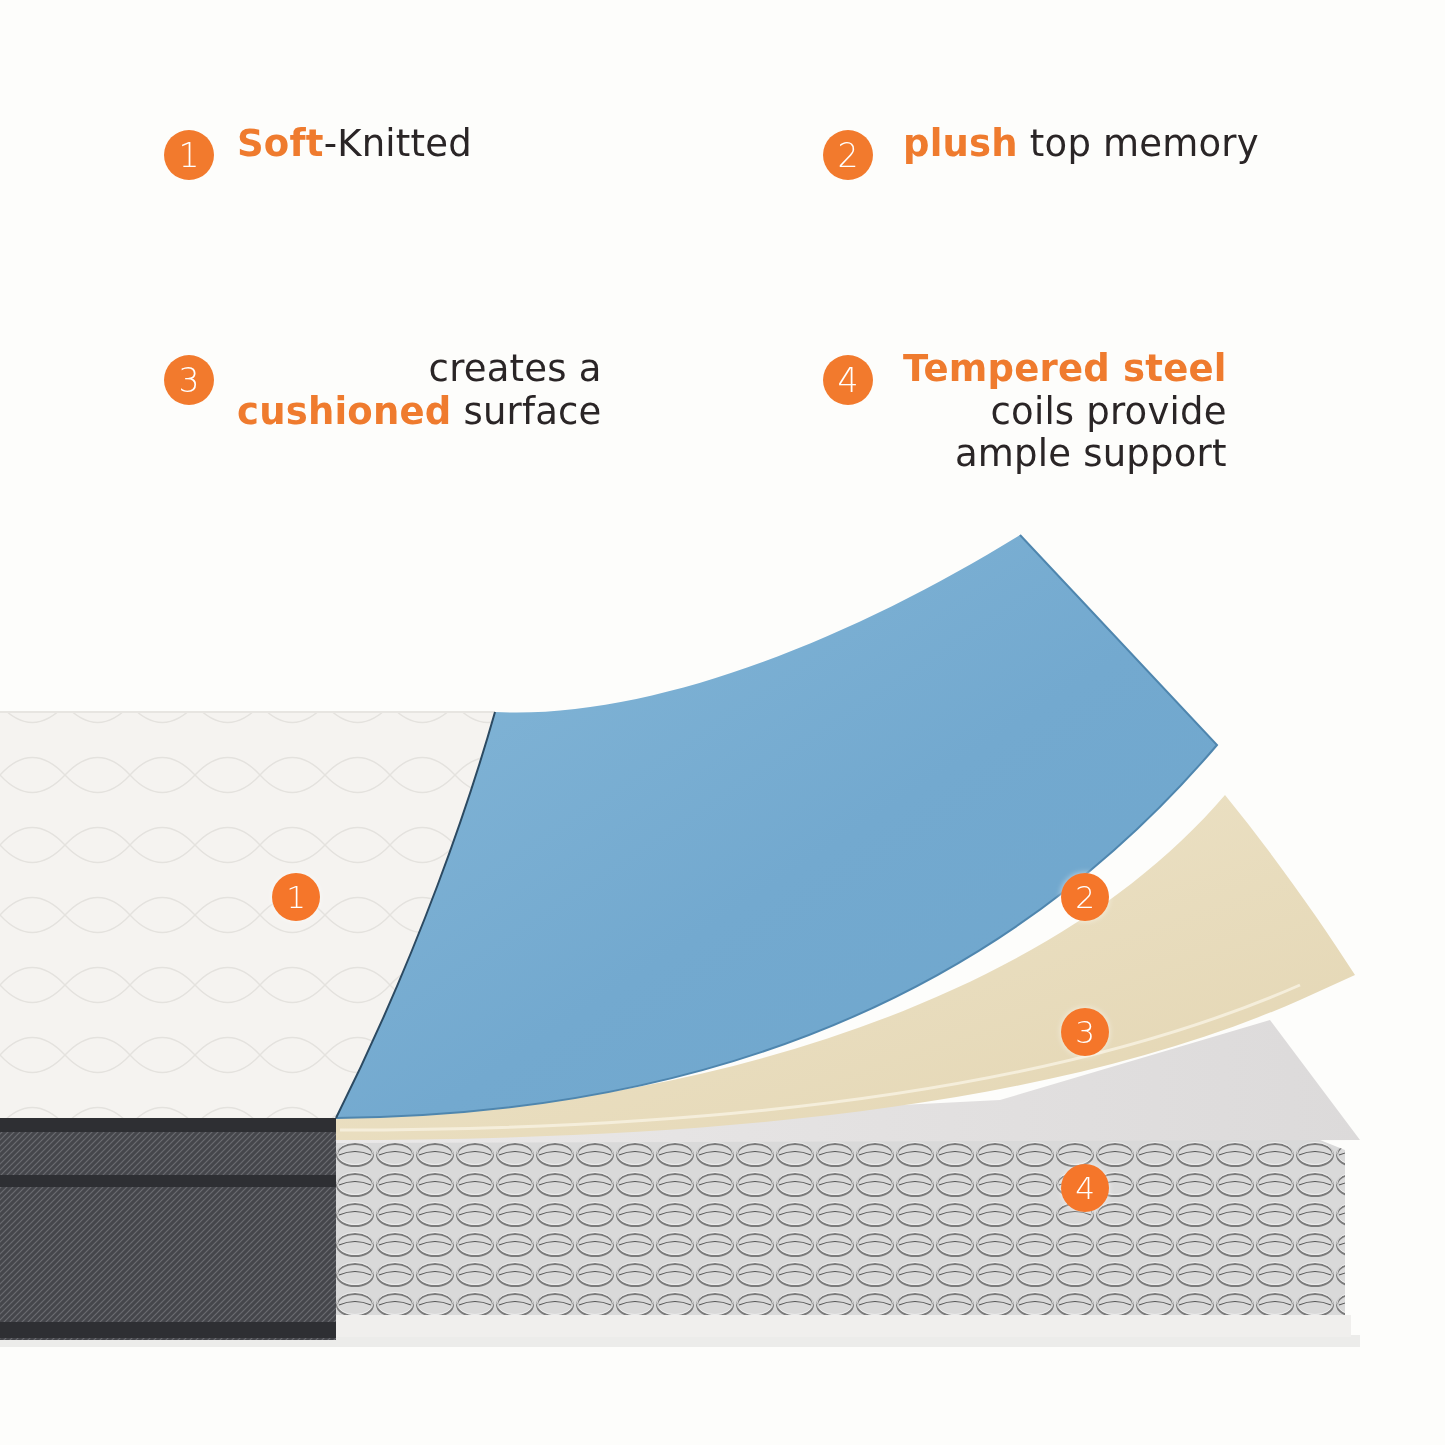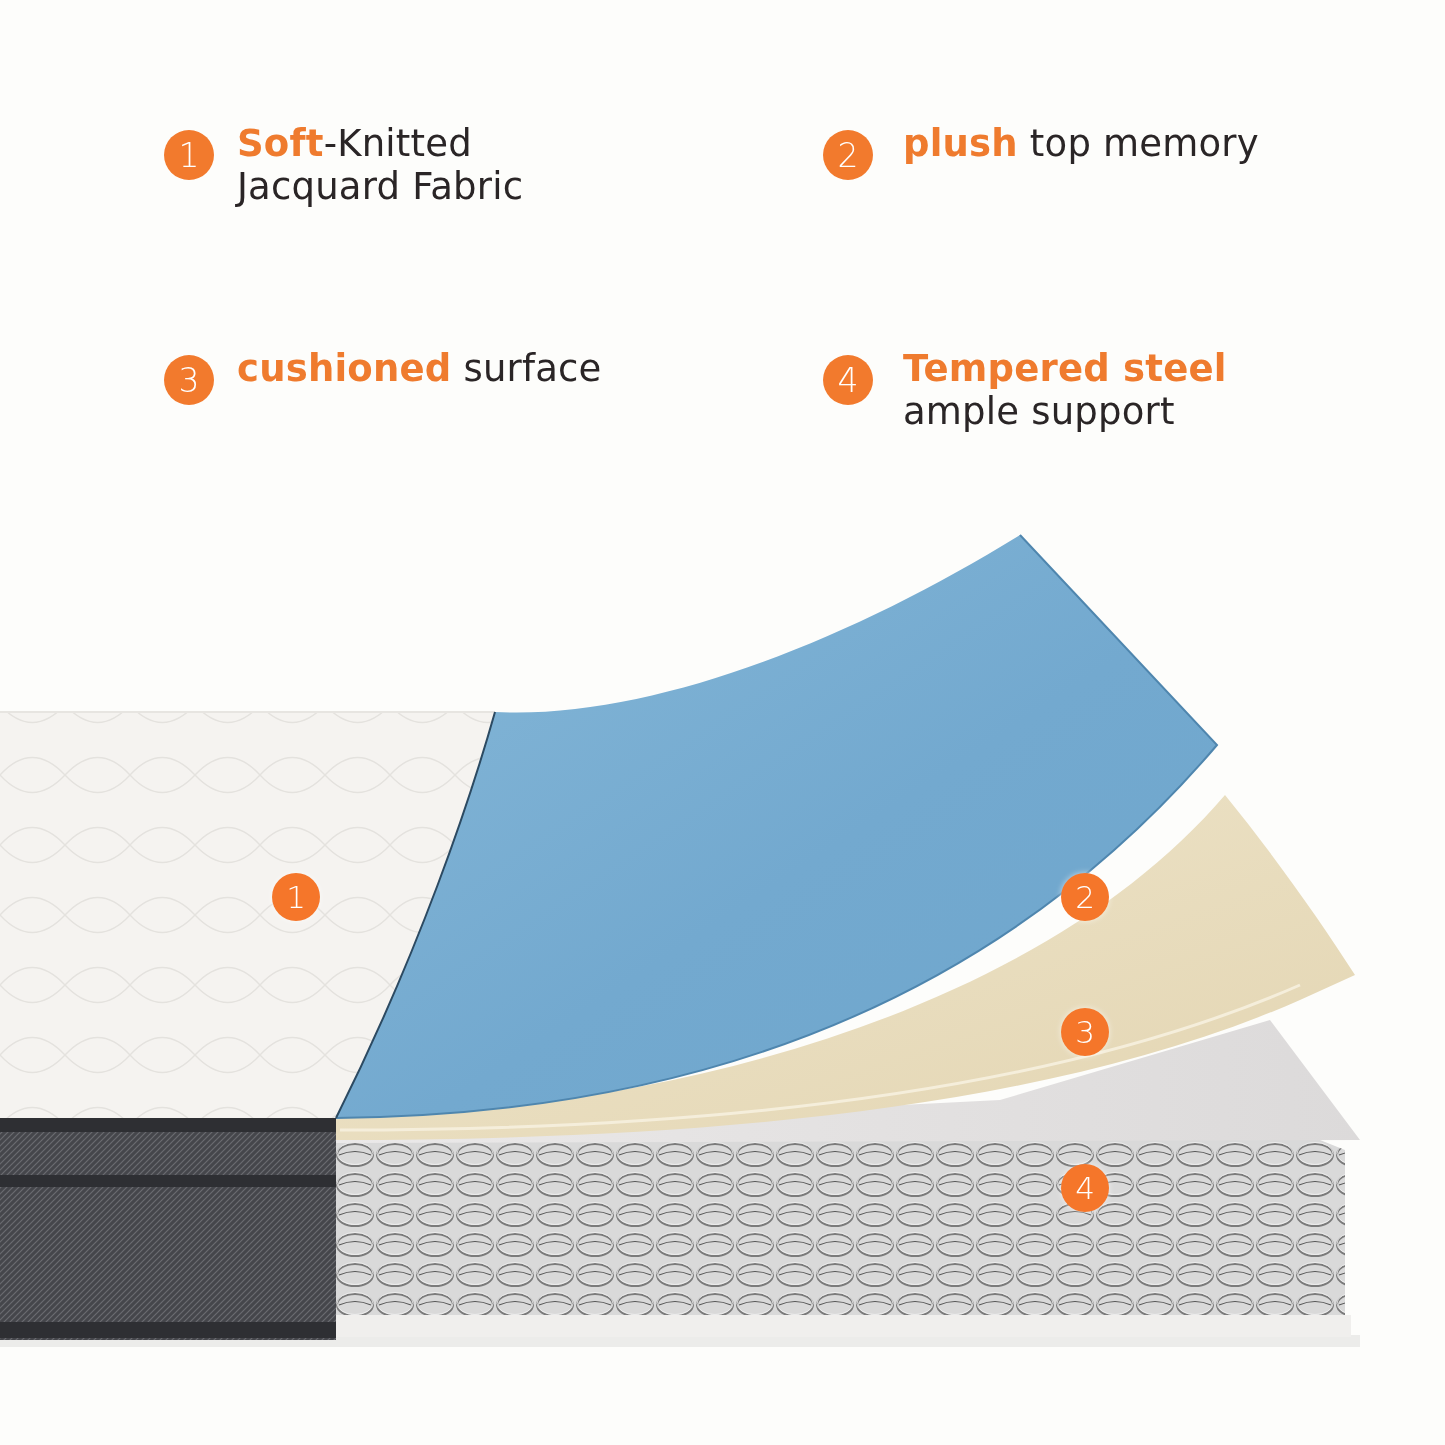--- a/index.html
+++ b/index.html
@@ -21,20 +21,21 @@
     line-height:1;
   }
   .ctext {
     position:absolute;
     font-family:"DejaVu Sans", sans-serif;
     font-size:37px;
     line-height:42.5px;
     color:#2a2526;
     letter-spacing:0.2px;
     white-space:nowrap;
+    text-align:right;
   }
   .ctext .line { display:block; }
   .hl { color:#ef7b2e; font-weight:bold; }
   svg.art { position:absolute; left:0; top:0; }
   .marker {
     position:absolute;
     width:48px; height:48px; border-radius:50%;
     background:#f5762a;
     color:#fff;
     font-family:"DejaVu Sans", sans-serif;
@@ -43,42 +44,43 @@
     box-shadow:0 0 6px rgba(255,255,255,0.6);
   }
 </style>
 </head>
 <body>
 
 <div class="callout">
   <div class="badge" style="left:164px; top:130px;">1</div>
   <div class="ctext" style="left:237px; top:123px;">
     <span class="line"><span class="hl">Soft</span><span>-Knitted</span></span>
-    <span class="line"><span class="hl"></span><span>Jacquard Fabric</span></span>
   </div>
 </div>
 
 <div class="callout">
   <div class="badge" style="left:823px; top:130px;">2</div>
   <div class="ctext" style="left:903px; top:123px;">
     <span class="line"><span class="hl">plush</span><span> top memory</span></span>
   </div>
 </div>
 
 <div class="callout">
   <div class="badge" style="left:164px; top:355px;">3</div>
   <div class="ctext" style="left:237px; top:348px;">
+    <span class="line"><span class="hl"></span><span>creates a</span></span>
     <span class="line"><span class="hl">cushioned</span><span> surface</span></span>
   </div>
 </div>
 
 <div class="callout">
   <div class="badge" style="left:823px; top:355px;">4</div>
   <div class="ctext" style="left:903px; top:348px;">
     <span class="line"><span class="hl">Tempered steel</span><span></span></span>
+    <span class="line"><span class="hl"></span><span>coils provide</span></span>
     <span class="line"><span class="hl"></span><span>ample support</span></span>
   </div>
 </div>
 
 <svg class="art" width="1445" height="1445" viewBox="0 0 1445 1445">
   <defs>
     <pattern id="weave" width="6" height="6" patternUnits="userSpaceOnUse">
       <rect width="6" height="6" fill="#45464b"></rect>
       <path d="M0 6 L6 0" stroke="#6a6b70" stroke-width="1.2"></path>
       <path d="M-1 1 L1 -1 M5 7 L7 5" stroke="#6a6b70" stroke-width="1.2"></path>

